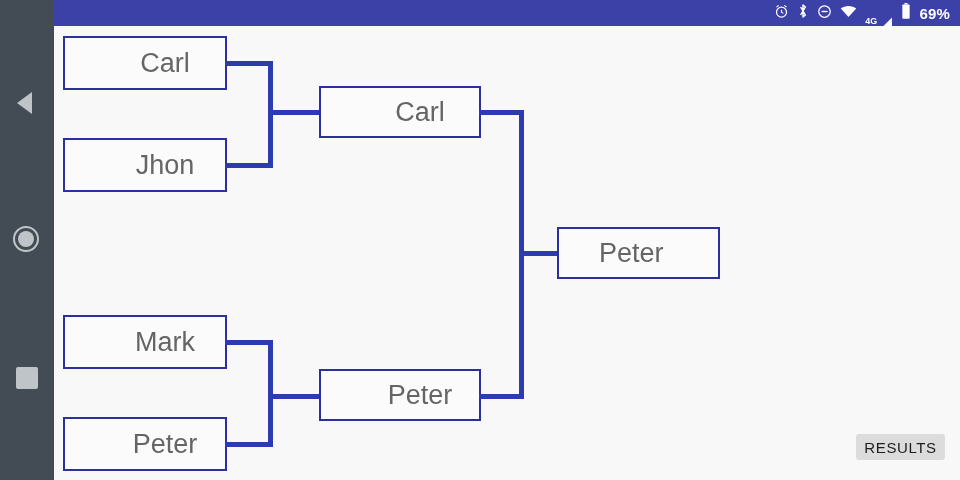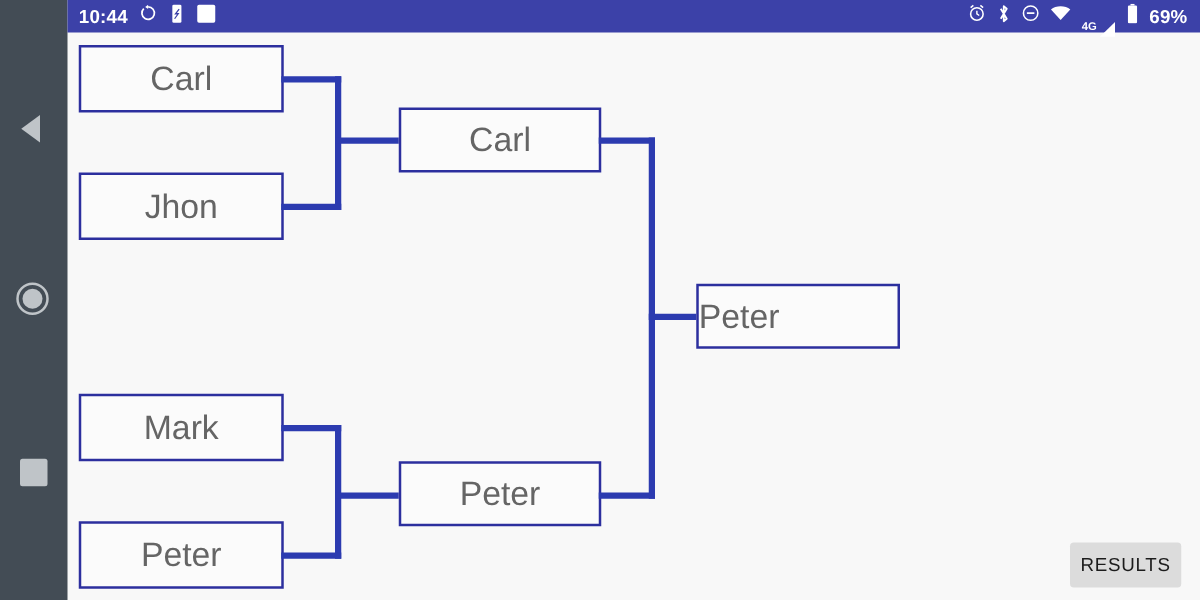--- a/index.html
+++ b/index.html
@@ -54,30 +54,30 @@
   #bracket{position:absolute;left:54px;top:26px;width:906px;height:454px;}
   .slot{
     position:absolute;
     background:#fbfbfb;
     border:2px solid #2c2f9e;
     box-sizing:border-box;
     display:flex;align-items:center;
   }
   .slot .nm{
     font-size:27px;color:#656565;width:100%;
-    white-space:nowrap;overflow:hidden;
+    white-space:nowrap;overflow:hidden;padding-left:40px;
   }
   .slot.center .nm{text-align:center;}
   .slot.leftal .nm{text-align:left;}
 
   .conn{position:absolute;background:#2c3bb0;}
 
   
   #results-btn{
-    position:absolute;left:856px;top:434px;width:89px;height:36px;
+    position:absolute;left:856px;top:434px;width:89px;height:26px;
     background:#dcdcdc;border:none;border-radius:3px;
     color:#1c1c1c;font-size:15px;letter-spacing:.6px;
     font-family:"Liberation Sans","DejaVu Sans",sans-serif;
     cursor:pointer;
   }
 </style>
 </head>
 <body>
 
 <div id="screen">
@@ -88,43 +88,20 @@
     </div>
     <div class="nav-btn" id="nav-home">
       <span class="circ-home"></span>
     </div>
     <div class="nav-btn" id="nav-recent">
       <span class="sq-recent"></span>
     </div>
   </div>
 
   <div id="statusbar">
-    <div id="status-left">
-      <span id="clock">10:44</span>
-
-      <span class="sicon">
-        <svg width="15" height="15" viewBox="0 0 24 24">
-          <path d="M12 4a8 8 0 1 1-5.6 2.3" fill="none" stroke="#ffffff" stroke-width="2.2"></path>
-          <path d="M12 1.2 L12 6.8 L8.2 4 Z" fill="#ffffff"></path>
-        </svg>
-      </span>
-
-      <span class="sicon">
-        <svg width="13" height="16" viewBox="0 0 16 22">
-          <rect x="3" y="1" width="10" height="20" rx="1.6" fill="#ffffff"></rect>
-          <path d="M10.5 6 L6.5 11 L9.5 11 L5.5 16.5" fill="none" stroke="#3c41a8" stroke-width="1.4"></path>
-        </svg>
-      </span>
-
-      <span class="sicon">
-        <svg width="16" height="16" viewBox="0 0 16 16">
-          <rect x="0.8" y="0.8" width="14.4" height="14.4" rx="1.4" fill="#ffffff"></rect>
-        </svg>
-      </span>
-    </div>
 
     <div id="status-right">
       <span class="sicon">
         <svg width="15" height="15" viewBox="0 0 24 24">
           <circle cx="12" cy="13" r="8" fill="none" stroke="#ffffff" stroke-width="2"></circle>
           <path d="M12 9 L12 13 L15 15" fill="none" stroke="#ffffff" stroke-width="1.8"></path>
           <path d="M4 5 L7.5 2.2 M20 5 L16.5 2.2" stroke="#ffffff" stroke-width="2"></path>
         </svg>
       </span>
 

